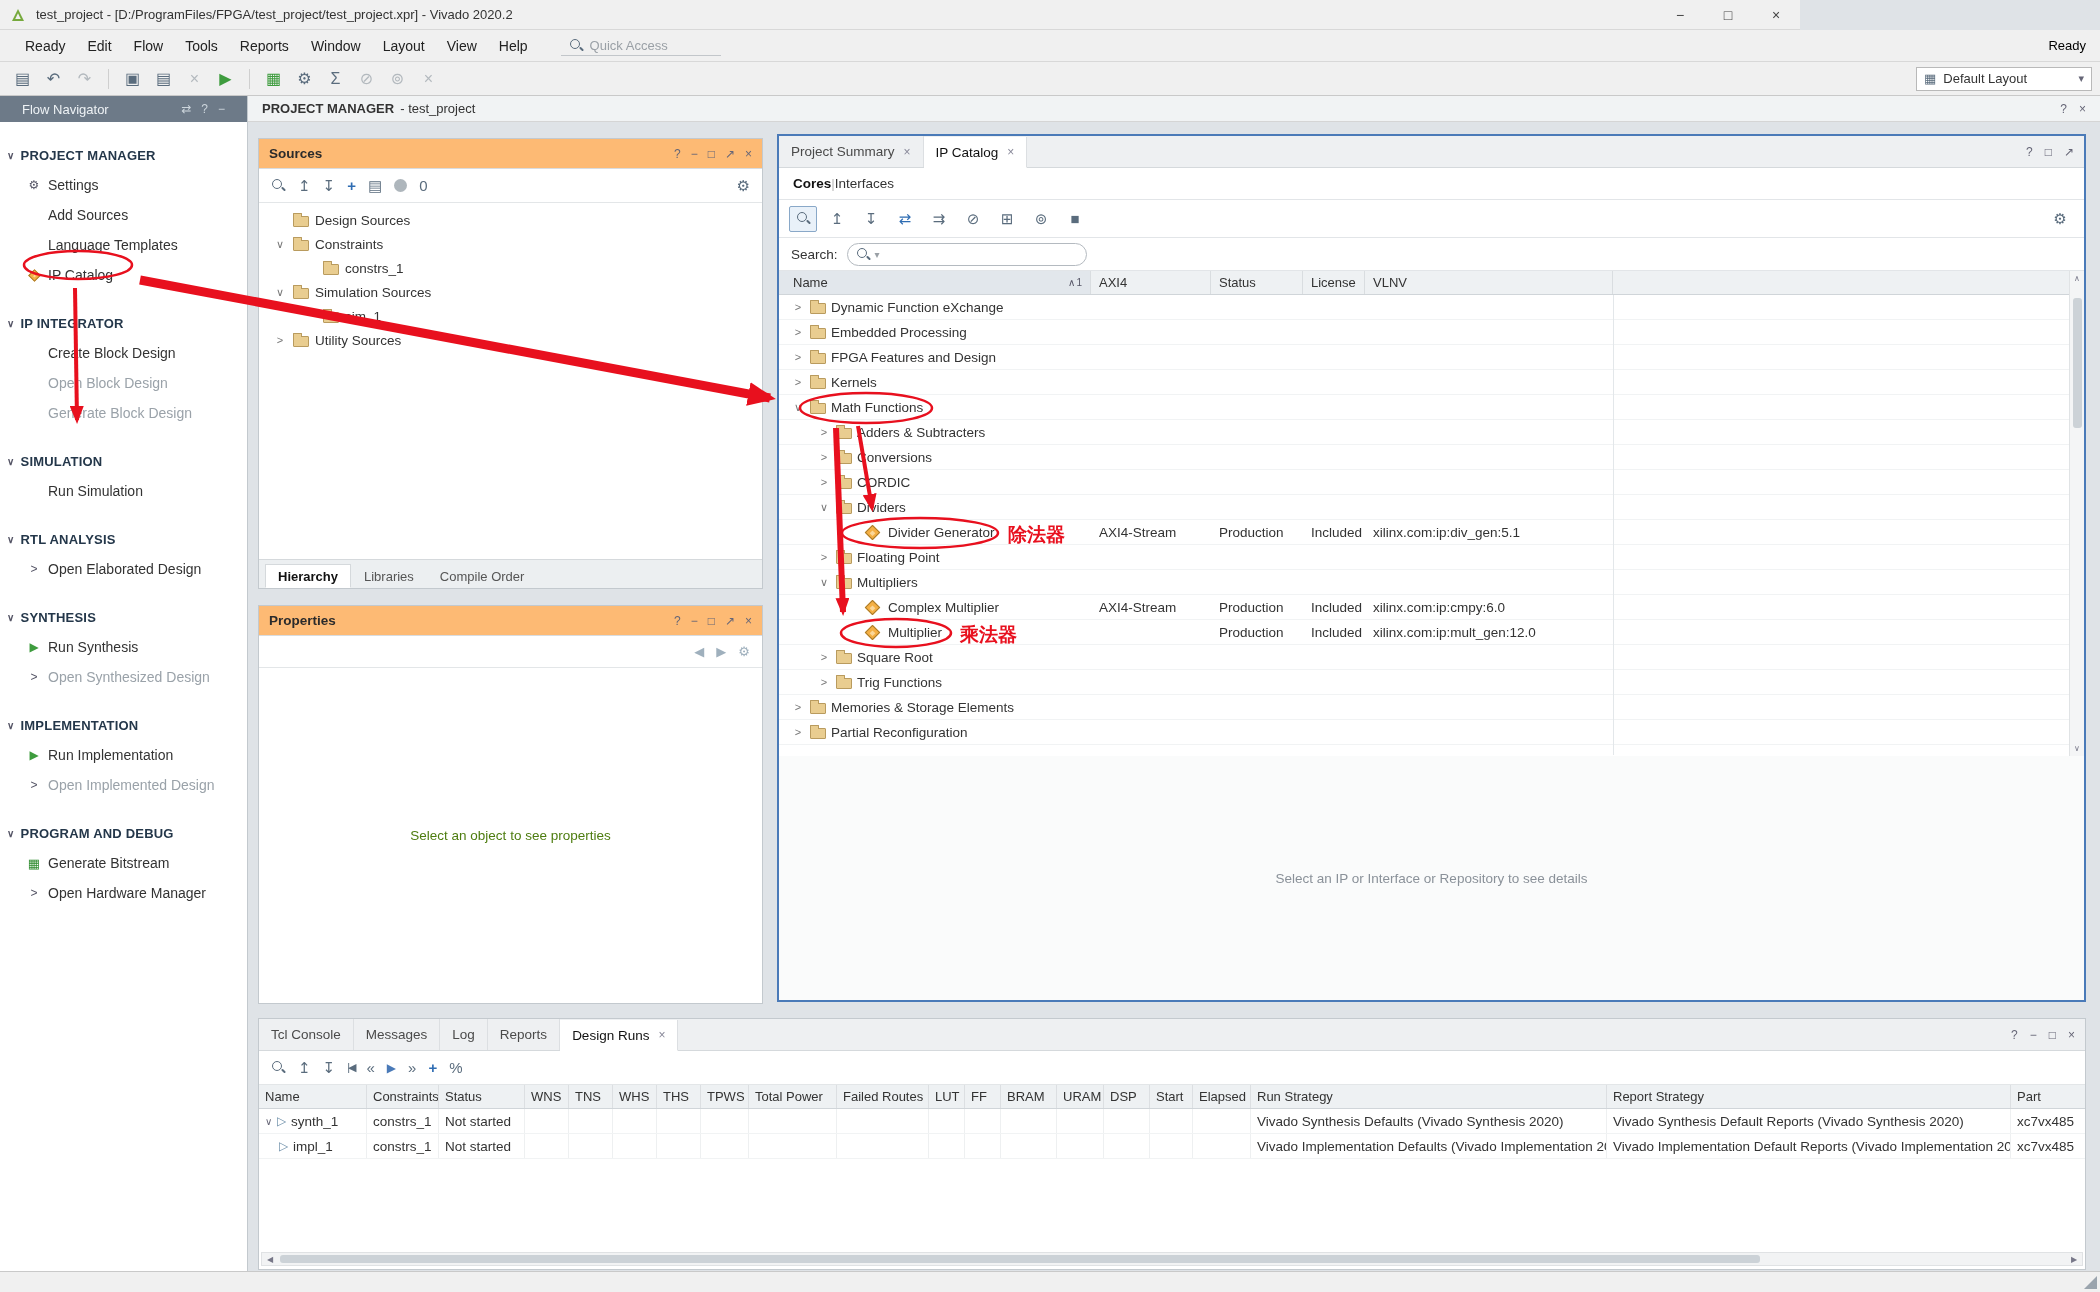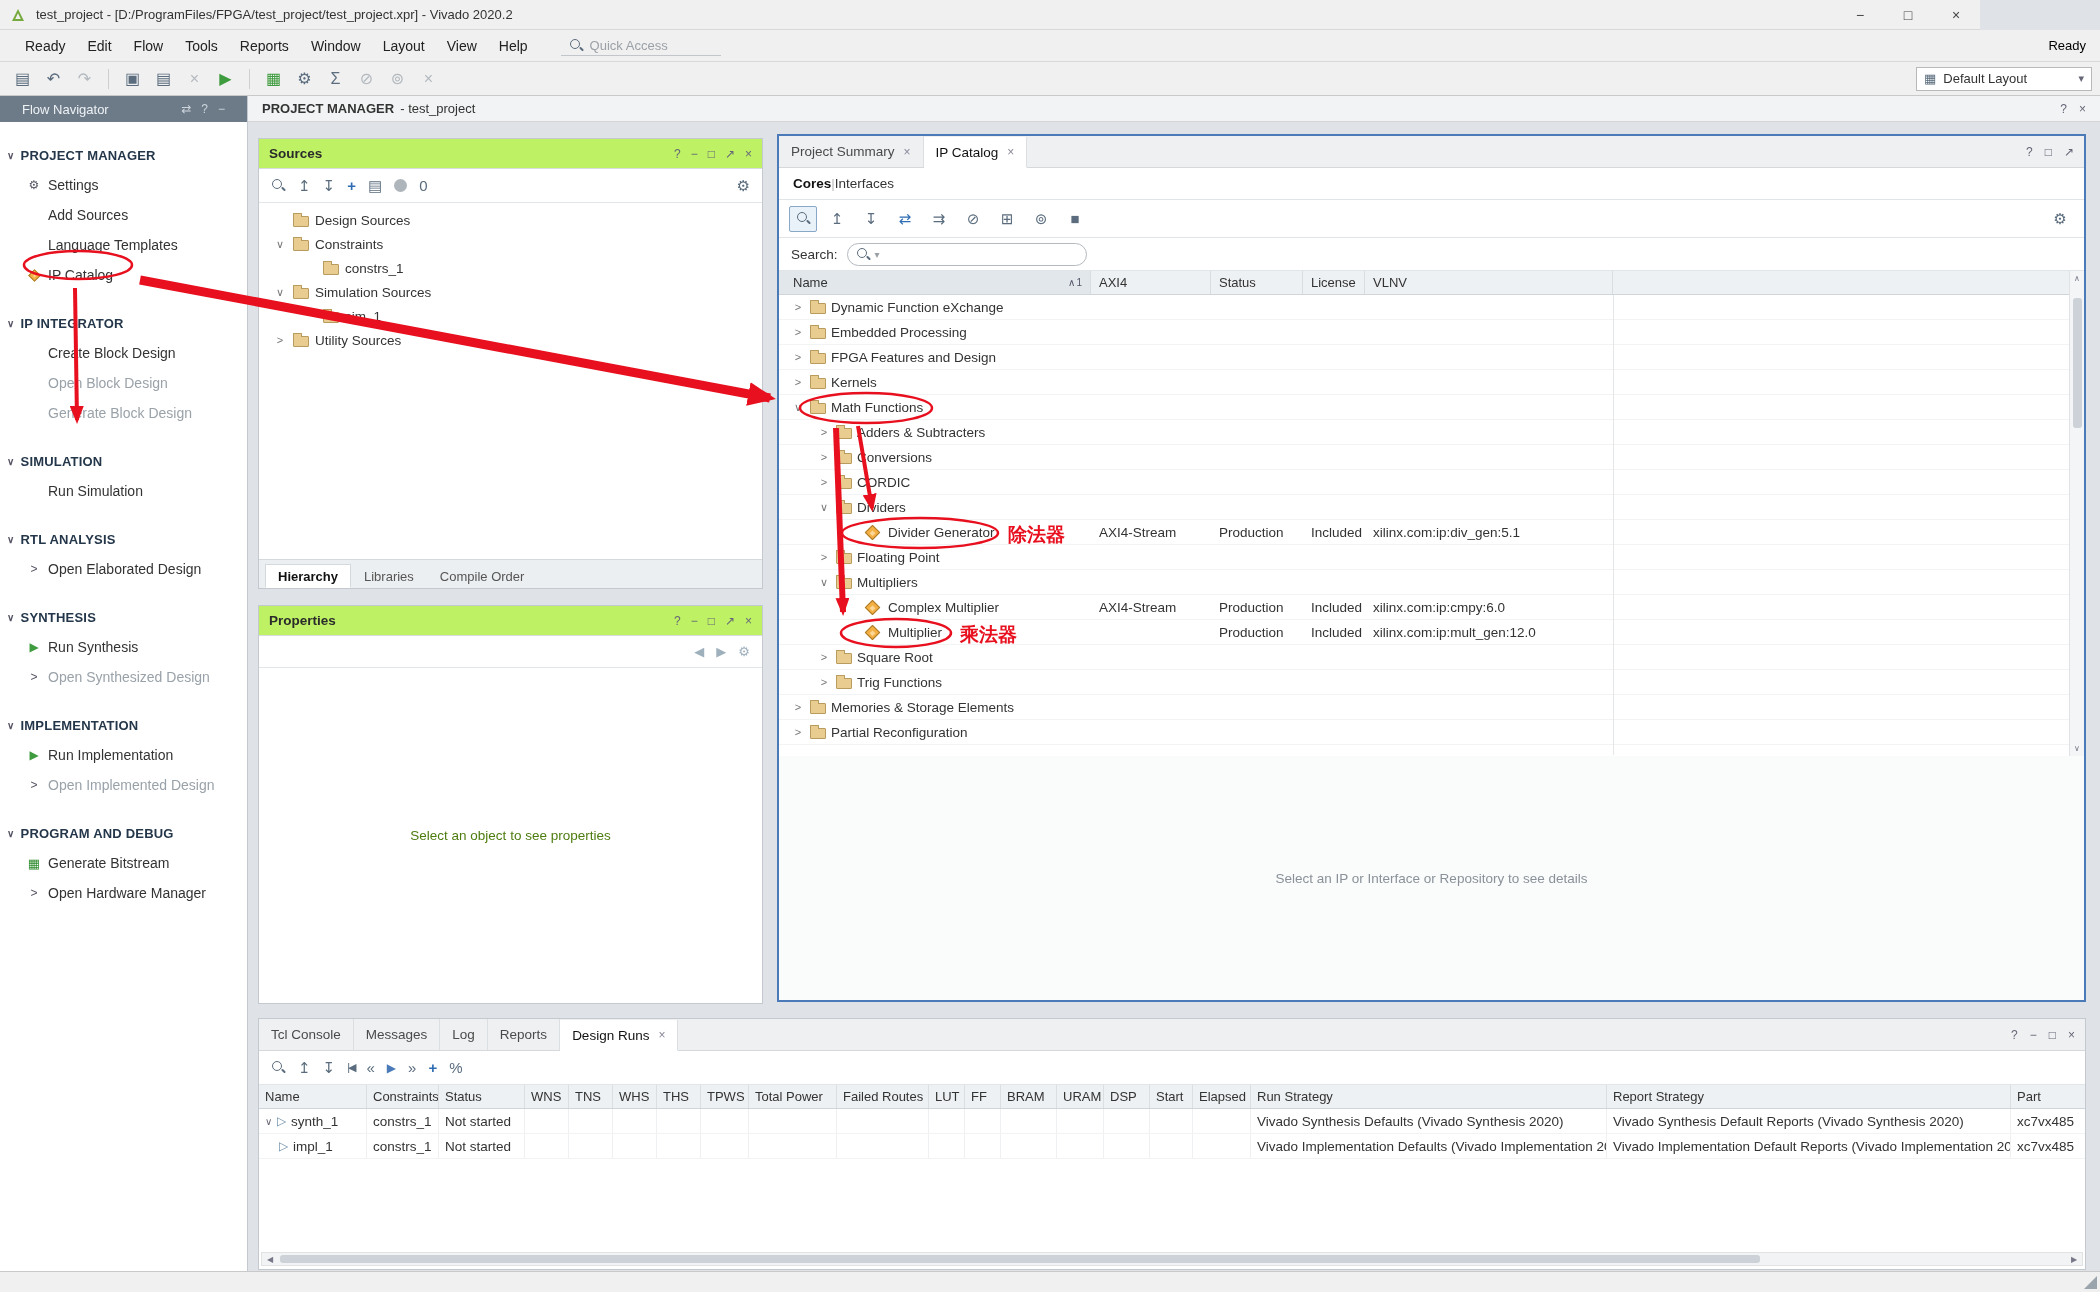--- a/index.html
+++ b/index.html
@@ -1,20 +1,20 @@
 <!DOCTYPE html>
 <html><head>
 <meta charset="utf-8">
 <style>
   *{box-sizing:border-box;margin:0;padding:0}
   body{position:relative;width:2100px;height:1292px;overflow:hidden;background:#dfe3e7;
        font-family:"Liberation Sans",sans-serif;font-size:14px;color:#333}
 
   
-  #titlebar{position:absolute;left:0;top:0;width:1980px;height:30px;background:#f0f0f0;
+  #titlebar{position:absolute;left:0;top:0;width:1800px;height:30px;background:#f0f0f0;
             border-bottom:1px solid #d8d8d8;display:flex;align-items:center;gap:10px;padding-left:10px;font-size:13px}
   .win-controls{margin-left:auto;display:flex;height:100%}
   .win-btn{width:48px;display:flex;align-items:center;justify-content:center;color:#444;font-size:14px}
 
   
   #menubar{position:absolute;left:0;top:30px;width:2100px;height:32px;background:#f0f0f0;
            border-bottom:1px solid #d8d8d8;display:flex;align-items:center;padding:0 14px}
   .menu-item{padding:5px 11px;color:#222}
   .quick{display:flex;align-items:center;gap:6px;margin-left:22px;padding:2px 8px;width:160px;
          border-bottom:1px solid #c2c6ca;color:#9aa0a6;font-size:13px}
@@ -60,21 +60,21 @@
 
   
   #context-bar{position:absolute;left:248px;top:96px;width:1852px;height:26px;background:#f1f3f4;
                border-bottom:1px solid #d5d5d5;display:flex;align-items:center;padding:0 14px;font-size:13px}
   #context-bar .t{font-weight:bold}
   #context-bar .p{margin-left:6px;color:#333}
   .cb-icons{margin-left:auto;display:flex;gap:12px;color:#667;font-size:12px}
 
   
   .panel{position:absolute;background:#fff;border:1px solid #c3c9ce;display:flex;flex-direction:column}
-  .panel-header{height:30px;background:#bef264;border-bottom:1px solid #d9dcdf;display:flex;align-items:center;
+  .panel-header{height:30px;background:#fdba74;border-bottom:1px solid #d9dcdf;display:flex;align-items:center;
                 padding:0 10px;font-size:13.5px;font-weight:bold;color:#2b2b2b;flex:none}
   .ph-icons{margin-left:auto;display:flex;gap:10px;color:#667;font-size:12px;font-weight:normal}
 
   
   #sources{left:258px;top:138px;width:505px;height:451px}
   .mini-toolbar{height:34px;display:flex;align-items:center;gap:12px;padding:0 12px;border-bottom:1px solid #e3e6e8;flex:none}
   .mini-toolbar .mi{color:#5a6c7d;font-size:15px;display:flex;align-items:center;gap:4px}
   .mini-toolbar .plus{color:#2f6db3;font-weight:bold}
   .src-tree{flex:1;padding-top:5px}
   .src-row{height:24px;display:flex;align-items:center;gap:6px;font-size:13.5px}

